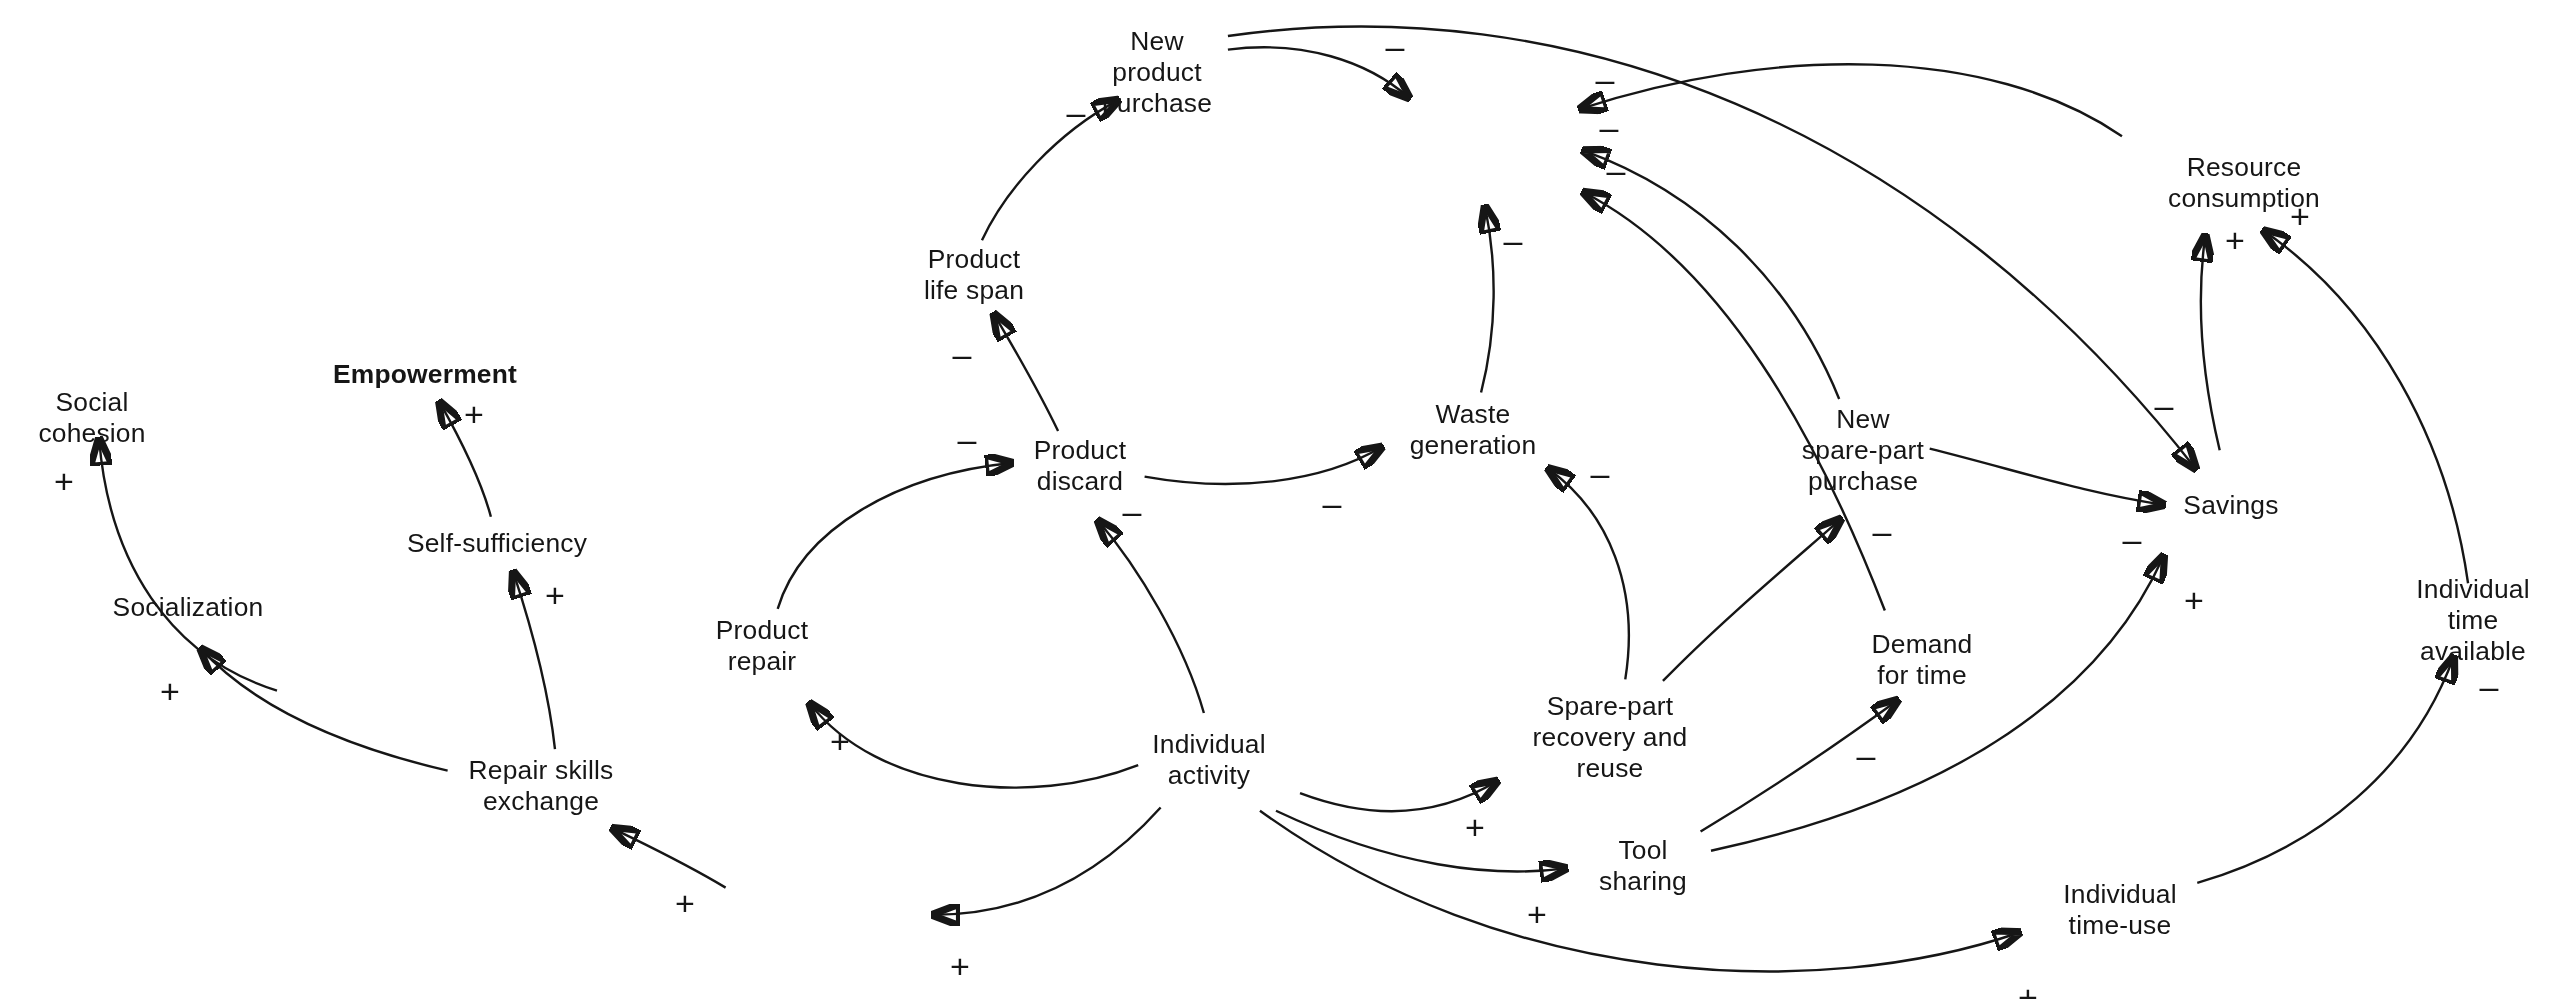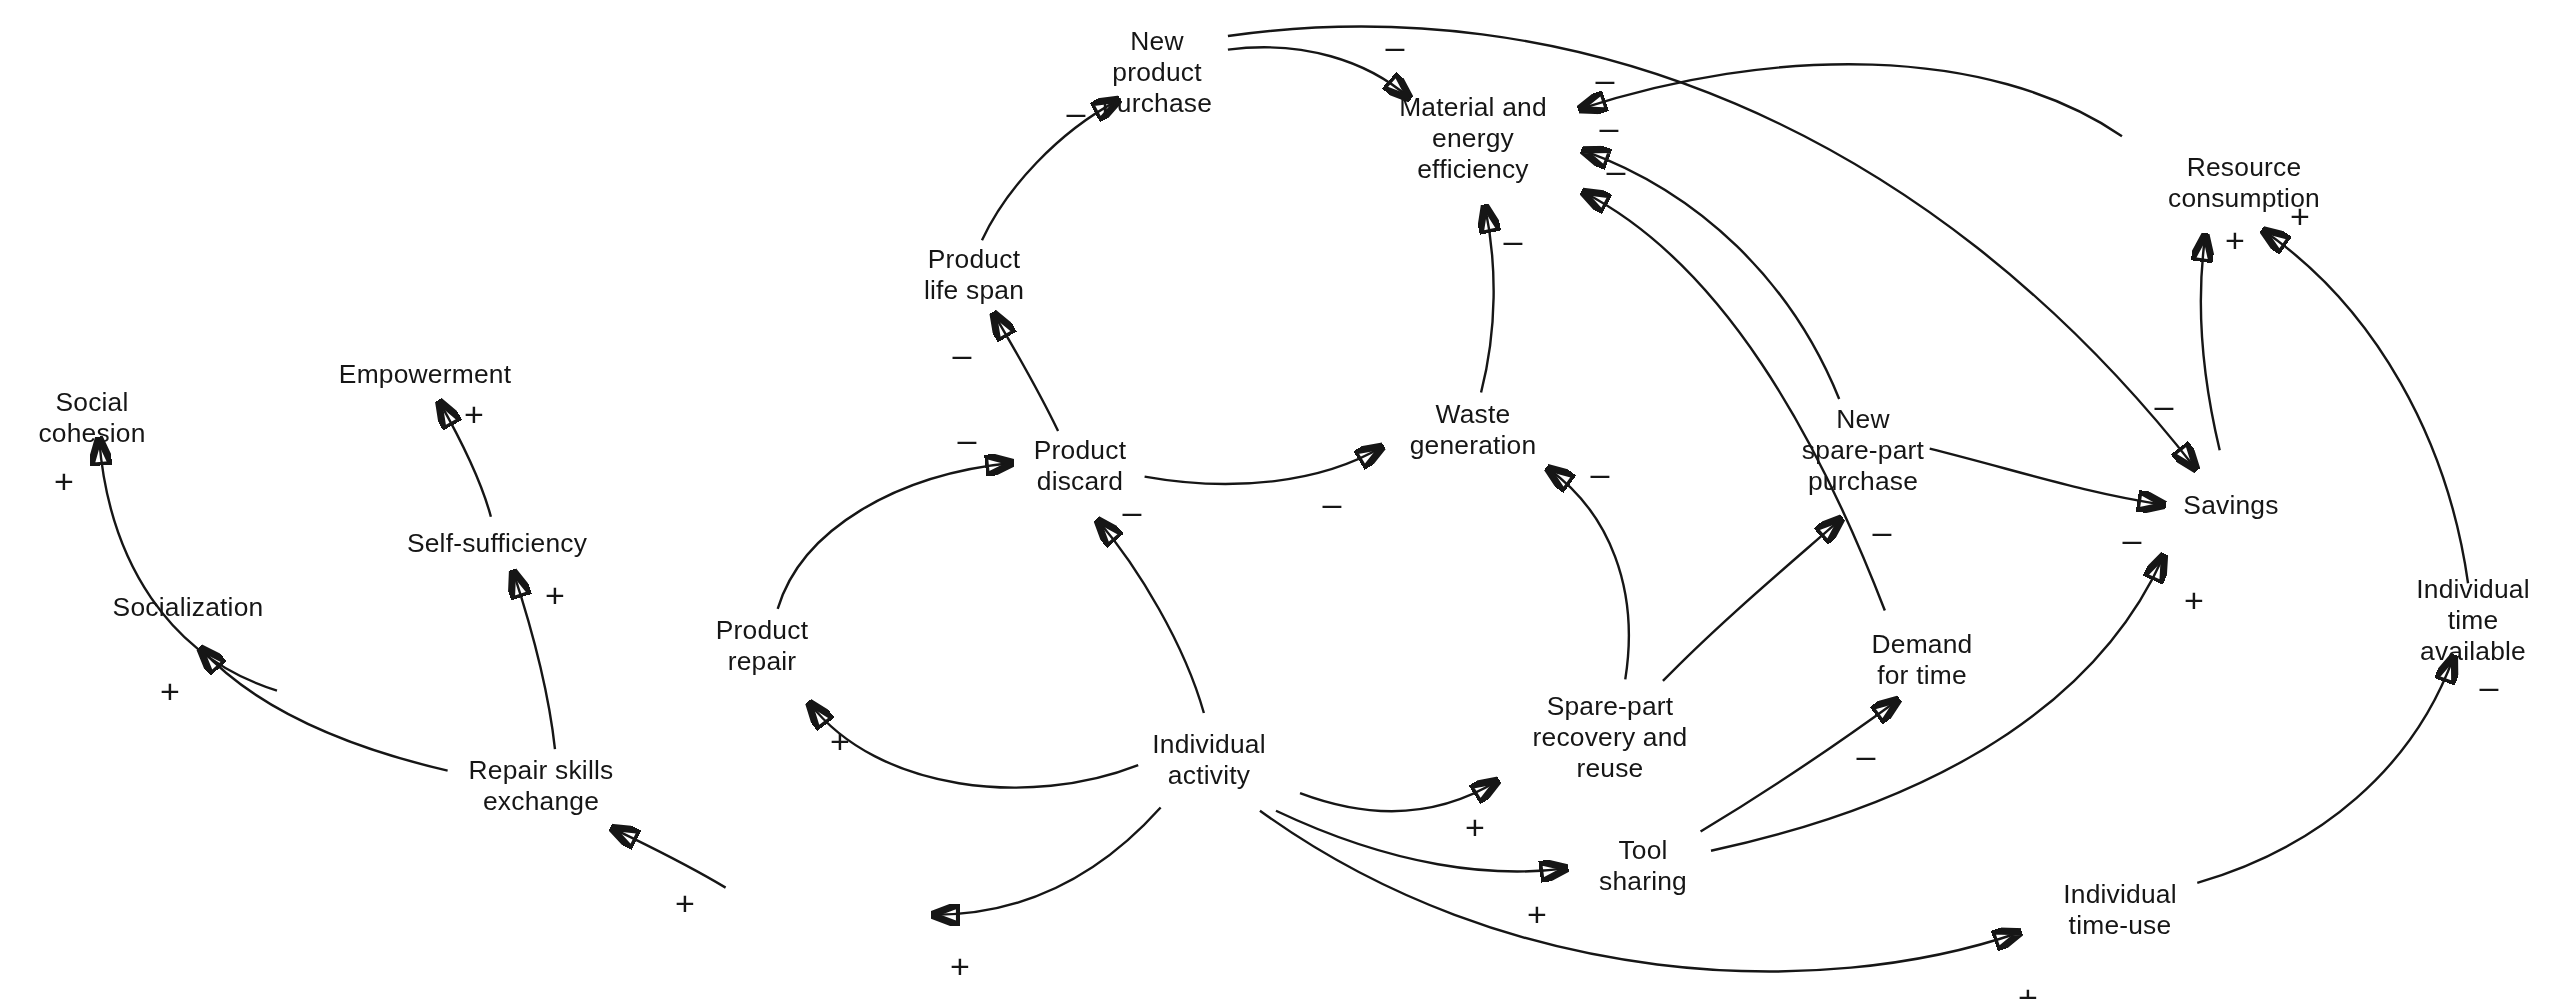--- a/index.html
+++ b/index.html
@@ -77,39 +77,36 @@
       <path d="M 2135,1062 C 2445,995 2625,862 2700,694" marker-end="url(#ah)"></path>
       <path d="M 2408,560 C 2520,588 2600,615 2700,630" marker-end="url(#ah)"></path>
       <path d="M 2770,562 C 2748,470 2740,380 2752,294" marker-end="url(#ah)"></path>
       <path d="M 3080,728 C 3055,550 2965,385 2825,288" marker-end="url(#ah)"></path>
       <path d="M 2742,1102 C 2895,1058 3012,958 3062,820" marker-end="url(#ah)"></path>
       <path d="M 1572,1012 C 1880,1235 2270,1250 2520,1164" marker-end="url(#ah)"></path>
     </svg>
 
   <div class="node" style="left: 92px; top: 382px; margin-top: 36px;">Social
 cohesion</div>
-  <div class="node" style="left: 425px; top: 374px;">Empowerment</div>
+  <div class="node" style="left: 425px; top: 374px; font-weight: bold;">Empowerment</div>
   <div class="node" style="left: 497px; top: 543px;">Self-sufficiency</div>
   <div class="node" style="left: 188px; top: 607px;">Socialization</div>
   <div class="node" style="left: 541px; top: 786px;">Repair skills
 exchange</div>
   <div class="node" style="left: 762px; top: 646px;">Product
 repair</div>
   <div class="node" style="left: 1209px; top: 760px;">Individual
 activity</div>
   <div class="node" style="left: 1080px; top: 466px;">Product
 discard</div>
   <div class="node" style="left: 974px; top: 275px;">Product
 life span</div>
   <div class="node" style="left: 1157px; top: 72px;">New
 product
 purchase</div>
-  <div class="node" style="left: 1473px; top: 138px;">Material and
-energy
-efficiency</div>
   <div class="node" style="left: 1473px; top: 430px;">Waste
 generation</div>
   <div class="node" style="left: 1610px; top: 737px;">Spare-part
 recovery and
 reuse</div>
   <div class="node" style="left: 1863px; top: 450px;">New
 spare-part
 purchase</div>
   <div class="node" style="left: 1922px; top: 660px;">Demand
 for time</div>

